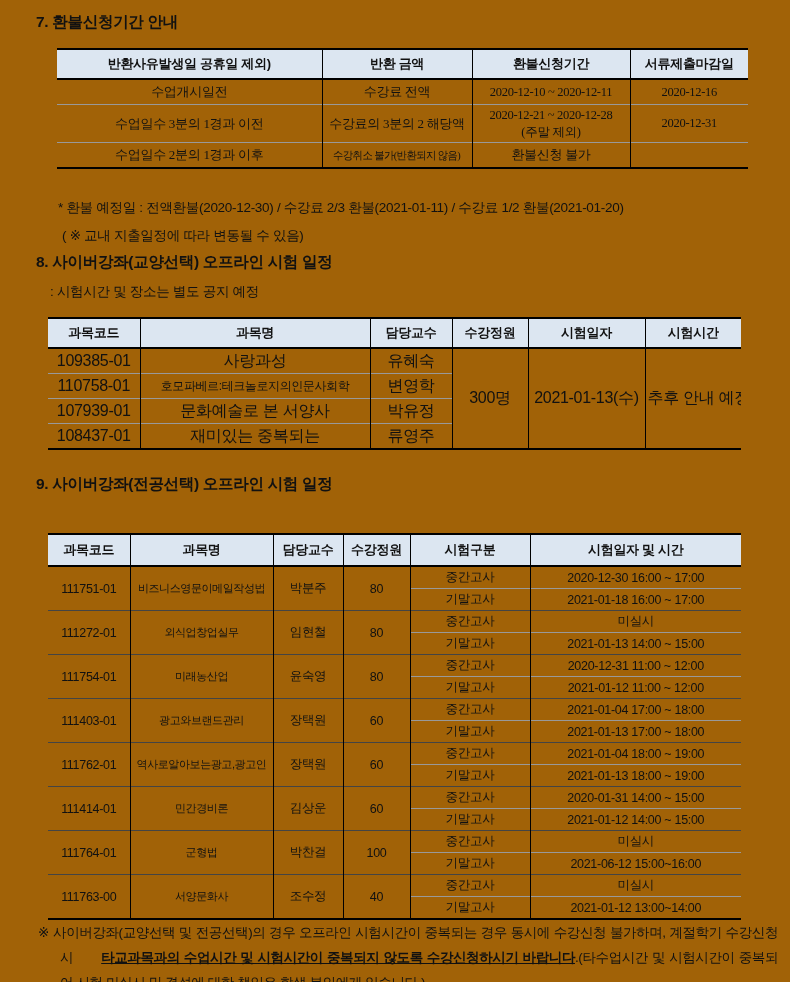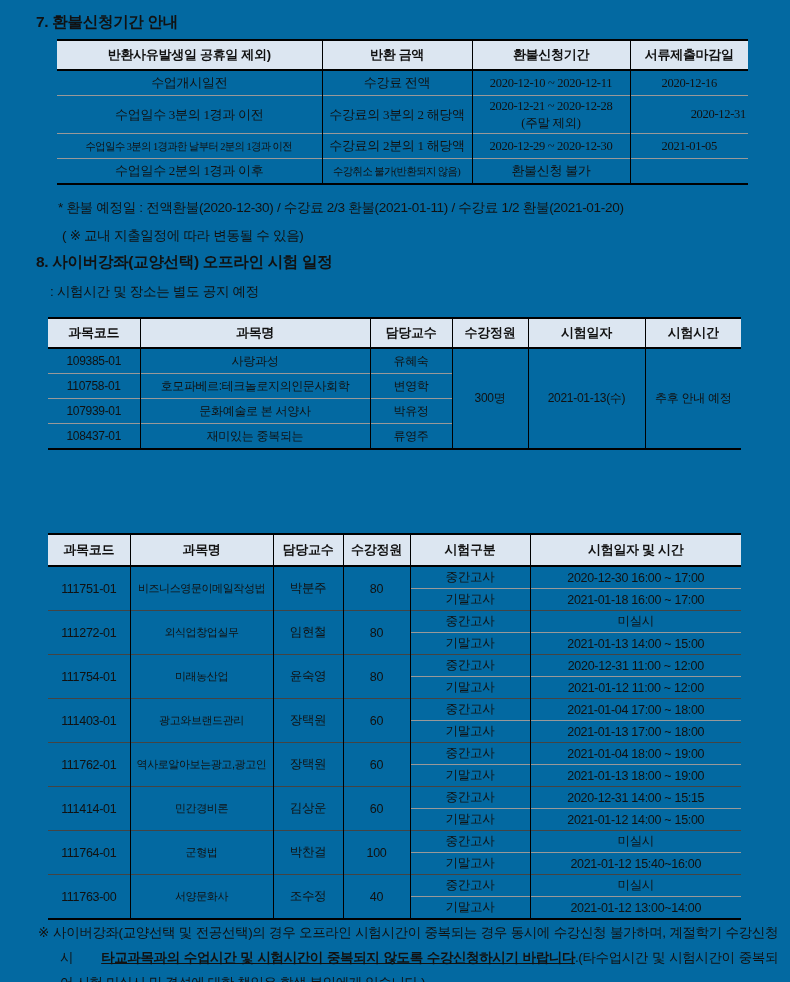--- a/index.html
+++ b/index.html
@@ -4,46 +4,46 @@
 <style>
   :root{
     --header-bg:#dce6f1;
     --bstrong:#000000;
     --blight:#999999;
     --bcourse:#444444;
     --text:#111111;
   }
   html,body{margin:0;padding:0;background:#ffffff;}
   body{font-family:"Liberation Sans","DejaVu Sans",sans-serif;color:var(--text);}
-  .page{position:relative;width:790px;height:982px;background:#0369a1;overflow:hidden;}
+  .page{position:relative;width:790px;height:982px;background:#a16207;overflow:hidden;}
 
   .sec-heading{position:absolute;font-size:15.5px;font-weight:bold;letter-spacing:-0.3px;white-space:nowrap;}
   .sub-line{position:absolute;font-size:13.5px;letter-spacing:-0.3px;white-space:nowrap;}
   .notes{position:absolute;font-size:13.5px;letter-spacing:-0.3px;line-height:28px;}
 
   table.doc{border-collapse:collapse;table-layout:fixed;position:absolute;
     border-top:2px solid var(--bstrong);border-bottom:2.5px solid var(--bstrong);}
   table.doc th{background:var(--header-bg);font-weight:bold;font-size:13px;
     border-bottom:2.5px solid var(--bstrong);padding:0;text-align:center;letter-spacing:-0.3px;}
   table.doc td{font-size:13px;text-align:center;padding:0 2px;letter-spacing:-0.3px;overflow:hidden;white-space:nowrap;}
   .vsep{border-left:1.5px solid var(--bstrong);}
   .rsep td{border-top:1px solid var(--blight);}
 
   
-  #table7{left:57px;top:39px;width:691px;}
+  #table7{left:57px;top:48px;width:691px;}
   #table7 th{height:28px;}
   #table7 td{height:24px;font-family:Liberation Serif, serif;}
   #table7 .tall td{height:37px;}
   .two-line{line-height:17px;font-size:12.5px;}
   .squeeze{display:inline-block;font-size:11px;letter-spacing:-0.6px;transform:scaleX(.94);transform-origin:center;white-space:nowrap;}
 
   
   #table8{left:48px;top:317px;width:693px;}
   #table8 th{height:28px;}
-  #table8 td{height:24px;font-size:12px;}
+  #table8 td{height:24px;font-size:16px;}
   #table8 .sep3 td{border-top:1px solid var(--blight);}
 
   
   #table9{left:48px;top:533px;width:693px;}
   #table9 th{height:30px;}
   #table9 td{height:21px;font-size:12.5px;}
   #table9 td.course-name{font-size:11px;letter-spacing:-0.4px;}
   #table9 tr.course-top td{border-top:1.5px solid var(--bcourse);}
   #table9 tr.course-top.first td{border-top:none;}
   #table9 tr.final-row td{border-top:1px solid var(--blight);}
@@ -81,27 +81,21 @@
         <td class="vsep" style="font-size:12.5px;">2020-12-10 ~ 2020-12-11</td>
         <td class="vsep" style="font-size:12.5px;">2020-12-16</td>
       </tr>
       <tr class="rsep tall">
         <td>수업일수 3분의 1경과 이전</td>
         <td class="vsep">수강료의 3분의 2 해당액</td>
         <td class="vsep">
           <div class="two-line">2020-12-21 ~ 2020-12-28</div>
           <div class="two-line">(주말 제외)</div>
         </td>
-        <td class="vsep" style="font-size:12.5px;text-align:right;">2020-12-31</td>
-      </tr>
-      <tr class="rsep">
-        <td><span class="squeeze">수업일수 3분의 1경과한 날부터 2분의 1경과 이전</span></td>
-        <td class="vsep">수강료의 2분의 1 해당액</td>
-        <td class="vsep" style="font-size:12.5px;">2020-12-29 ~ 2020-12-30</td>
-        <td class="vsep" style="font-size:12.5px;">2021-01-05</td>
+        <td class="vsep" style="font-size:12.5px;">2020-12-31</td>
       </tr>
       <tr class="rsep">
         <td>수업일수 2분의 1경과 이후</td>
         <td class="vsep"><span class="squeeze">수강취소 불가(반환되지 않음)</span></td>
         <td class="vsep">환불신청 불가</td>
         <td class="vsep"></td>
       </tr>
     </tbody>
   </table>
 
@@ -152,20 +146,21 @@
         <td class="vsep">박유정</td>
       </tr>
       <tr class="sep3">
         <td>108437-01</td>
         <td class="vsep">재미있는 중복되는</td>
         <td class="vsep">류영주</td>
       </tr>
     </tbody>
   </table>
 
+  <div class="sec-heading" style="left:36px;top:474px;">9. 사이버강좌(전공선택) 오프라인 시험 일정</div>
 
   <table class="doc" id="table9">
     <colgroup>
         <col style="width:82px">
         <col style="width:143px">
         <col style="width:70px">
         <col style="width:67px">
         <col style="width:120px">
         <col style="width:211px">
       </colgroup>
@@ -245,38 +240,38 @@
         <td class="vsep">기말고사</td>
         <td class="vsep">2021-01-13 18:00 ~ 19:00</td>
       </tr>
 
       <tr class="course-top">
         <td rowspan="2">111414-01</td>
         <td class="vsep course-name" rowspan="2">민간경비론</td>
         <td class="vsep" rowspan="2">김상운</td>
         <td class="vsep" rowspan="2">60</td>
         <td class="vsep">중간고사</td>
-        <td class="vsep">2020-12-31 14:00 ~ 15:15</td>
+        <td class="vsep">2020-01-31 14:00 ~ 15:00</td>
       </tr>
       <tr class="final-row">
         <td class="vsep">기말고사</td>
         <td class="vsep">2021-01-12 14:00 ~ 15:00</td>
       </tr>
 
       <tr class="course-top">
         <td rowspan="2">111764-01</td>
         <td class="vsep course-name" rowspan="2">군형법</td>
         <td class="vsep" rowspan="2">박찬걸</td>
         <td class="vsep" rowspan="2">100</td>
         <td class="vsep">중간고사</td>
         <td class="vsep">미실시</td>
       </tr>
       <tr class="final-row">
         <td class="vsep">기말고사</td>
-        <td class="vsep">2021-01-12 15:40~16:00</td>
+        <td class="vsep">2021-06-12 15:00~16:00</td>
       </tr>
 
       <tr class="course-top">
         <td rowspan="2">111763-00</td>
         <td class="vsep course-name" rowspan="2">서양문화사</td>
         <td class="vsep" rowspan="2">조수정</td>
         <td class="vsep" rowspan="2">40</td>
         <td class="vsep">중간고사</td>
         <td class="vsep">미실시</td>
       </tr>

